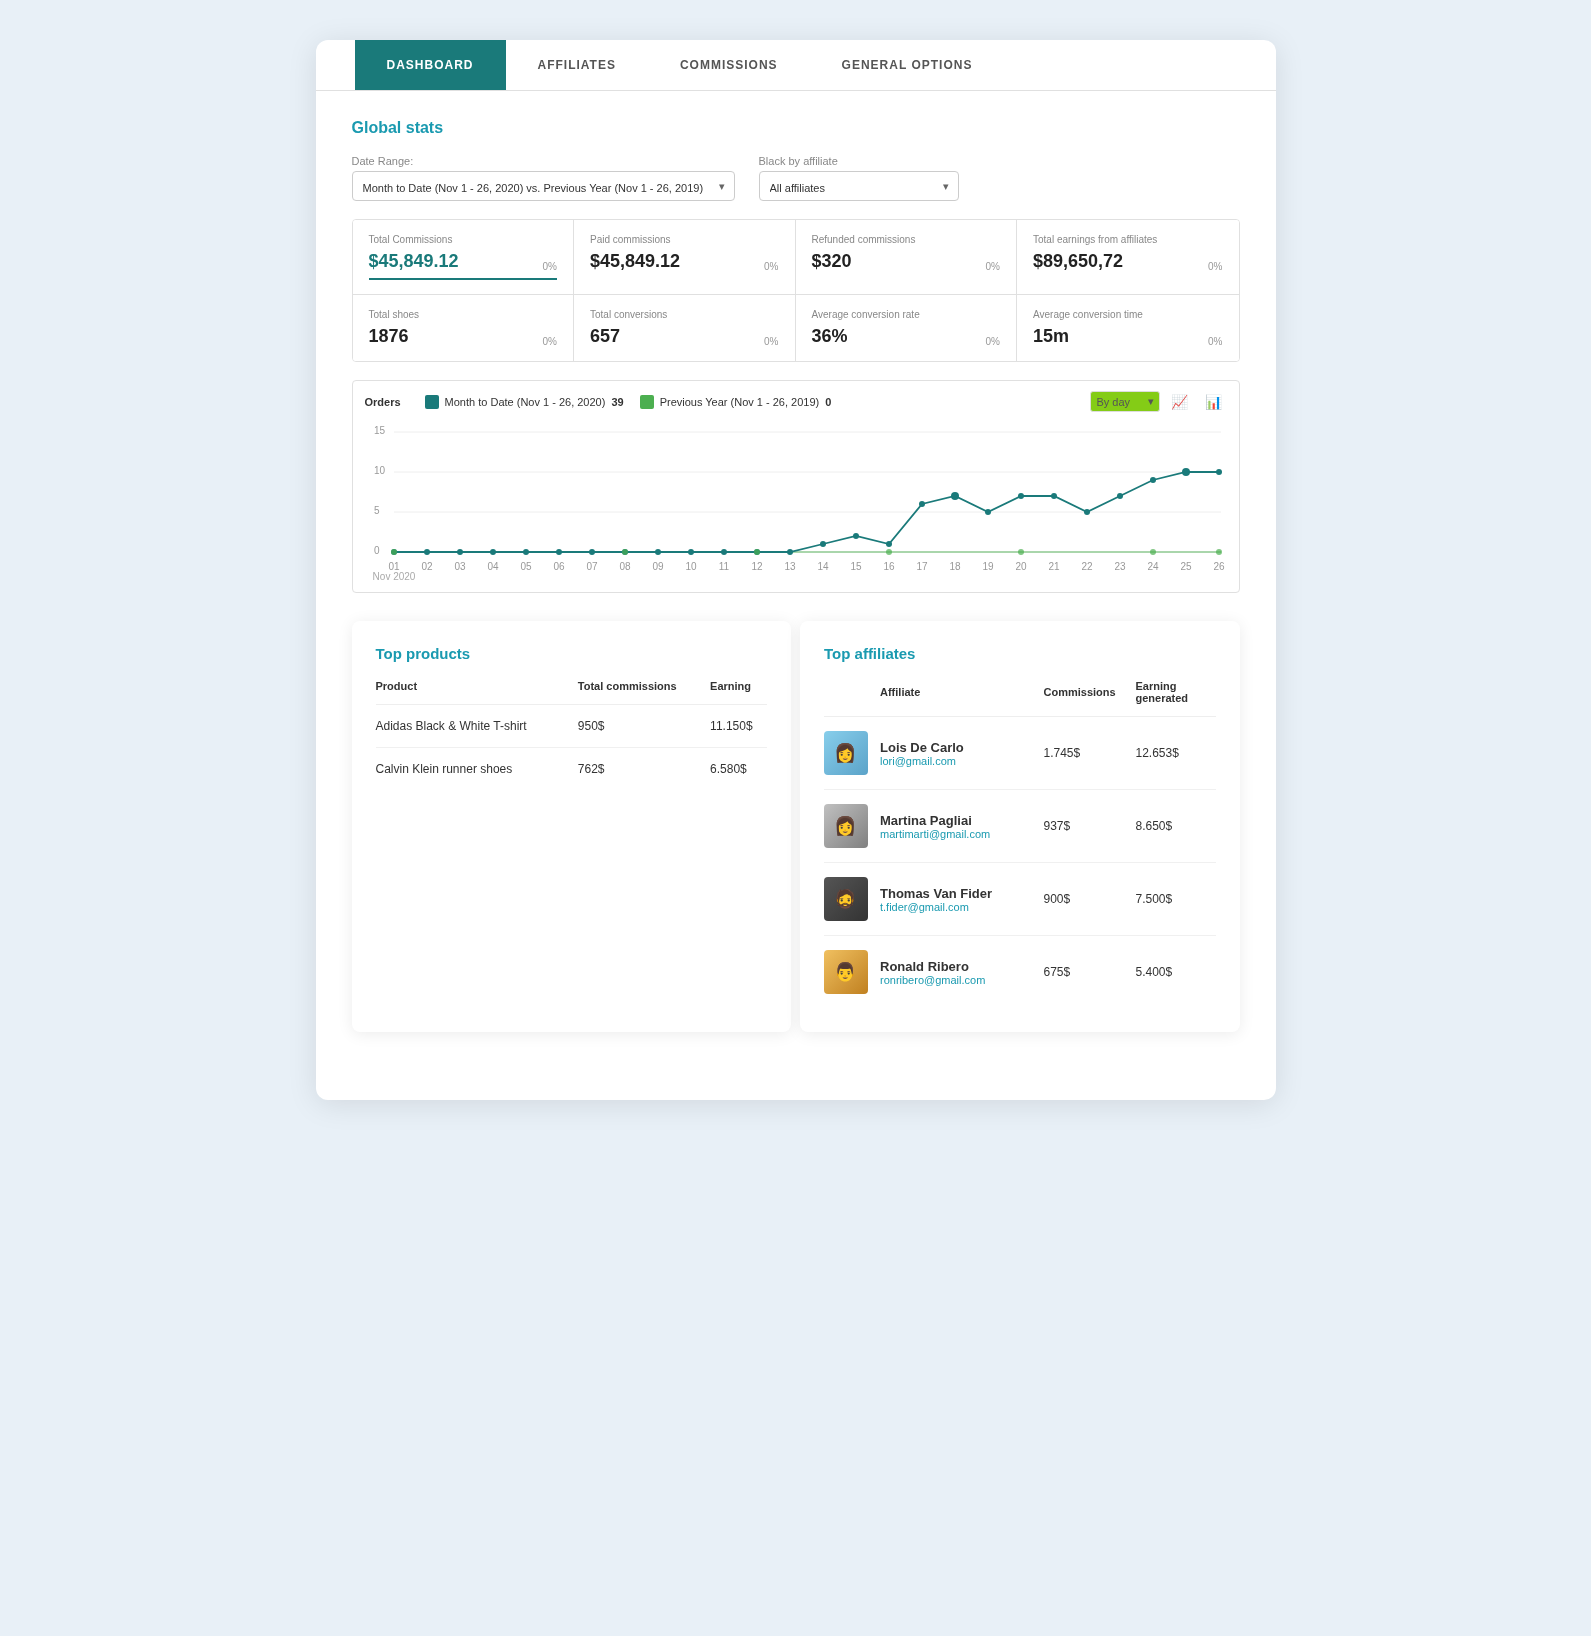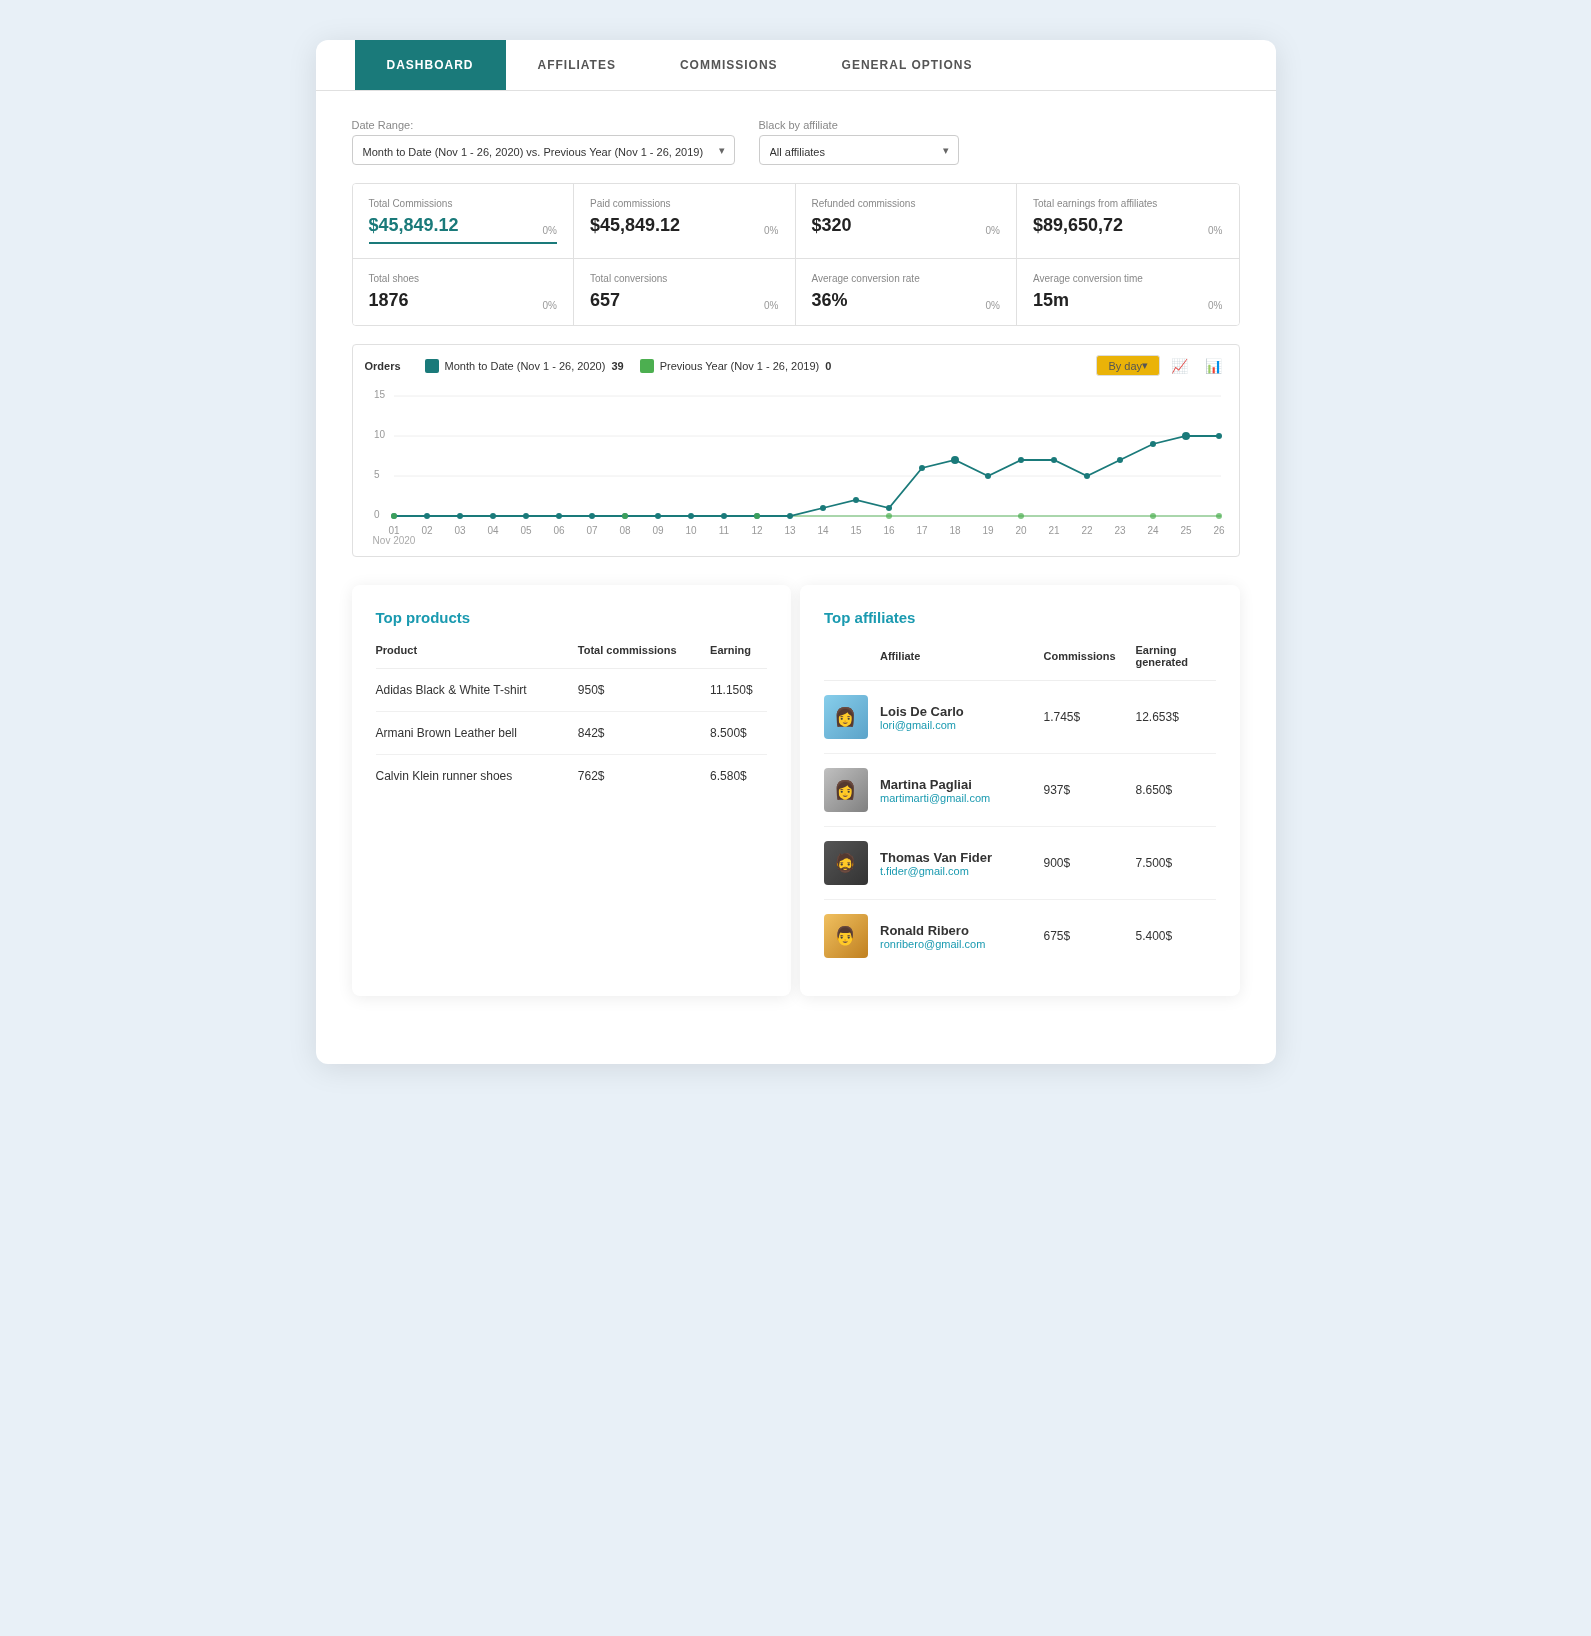--- a/index.html
+++ b/index.html
@@ -179,27 +179,27 @@
     .legend-checkbox.green { background: #4caf50; }
     .chart-controls {
       display: flex;
       align-items: center;
       gap: 8px;
     }
     .by-day-btn {
       font-size: 11px;
       color: #555;
       border: 1px solid #ddd;
-      background: #eab308;
-      padding: 3px 11px;
+      background: #84cc16;
+      padding: 3px 5px;
       border-radius: 3px;
       cursor: pointer;
       display: flex;
       align-items: center;
-      gap: 0;
+      gap: 18px;
     }
     .chart-icon-btn {
       font-size: 14px;
       color: #555;
       cursor: pointer;
       background: none;
       border: none;
       padding: 2px 4px;
     }
     .chart-svg-container {
@@ -310,20 +310,21 @@
 
   <div class="tabs">
     <button class="tab active">DASHBOARD</button>
     <button class="tab">AFFILIATES</button>
     <button class="tab">COMMISSIONS</button>
     <button class="tab">GENERAL OPTIONS</button>
   </div>
 
   <div class="main-content">
 
+    <div class="section-title">Global stats</div>
 
     <div class="filters-row">
       <div class="filter-group">
         <span class="filter-label">Date Range:</span>
         <div class="select-wrapper">
           <select class="filter-select">
             <option>Month to Date (Nov 1 - 26, 2020) vs. Previous Year (Nov 1 - 26, 2019)</option>
           </select>
         </div>
       </div>
@@ -519,25 +520,20 @@
               <th>Earning</th>
             </tr>
           </thead>
           <tbody id="products-tbody">
           <tr>
     <td>Adidas Black &amp; White T-shirt</td>
     <td class="num">950$</td>
     <td class="num">11.150$</td>
   </tr>
               <tr>
-    <td>Armani Brown Leather bell</td>
-    <td class="num">842$</td>
-    <td class="num">8.500$</td>
-  </tr>
-              <tr>
     <td>Calvin Klein runner shoes</td>
     <td class="num">762$</td>
     <td class="num">6.580$</td>
   </tr>
             </tbody>
         </table>
       </div>
 
       <div class="panel">
         <div class="panel-title">Top affiliates</div>

